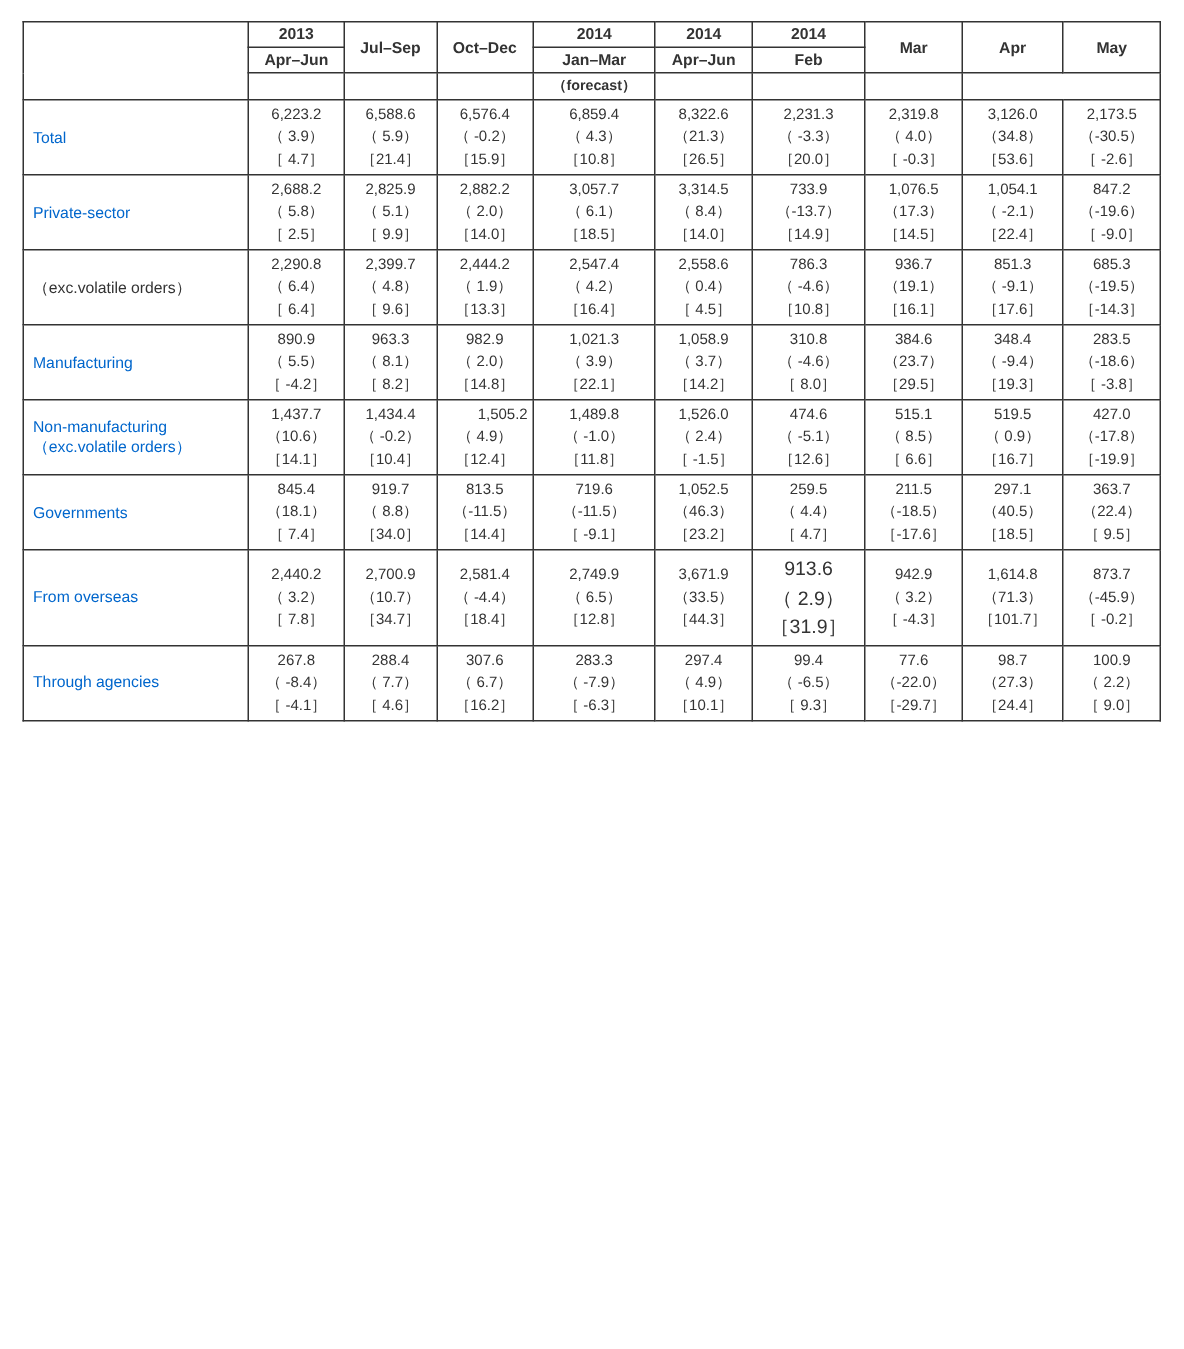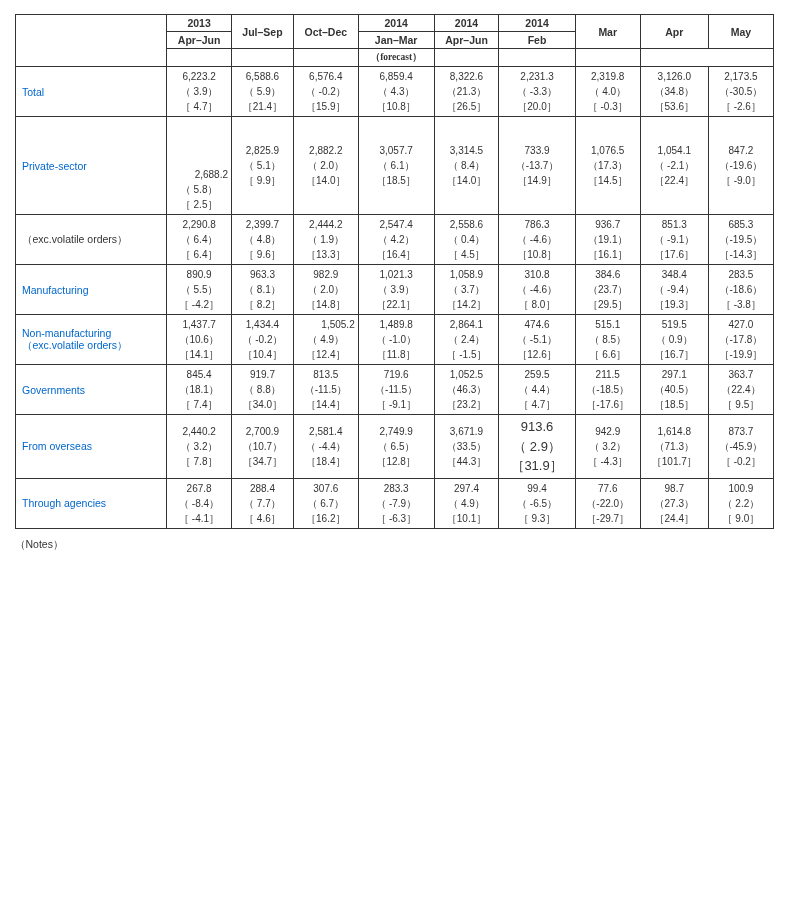--- a/index.html
+++ b/index.html
@@ -90,42 +90,42 @@
     <tr class="header-group">
       <th>Apr–Jun</th>
       <th>Jan–Mar</th>
       <th>Apr–Jun</th>
       <th>Feb</th>
     </tr>
     <tr class="header-group">
       <th></th>
       <th></th>
       <th></th>
-      <th style="font-size:9.5px;font-family:Liberation Serif, serif;">（forecast）</th>
+      <th style="font-size:9.5px;">（forecast）</th>
       <th></th>
       <th></th>
       <th></th>
     </tr>
   </thead>
   <tbody id="table-body">
   <tr>
         <td class="row-label">Total</td>
         <td class="data-cell" style="line-height: 1.5; font-size: 10px;"><span style="display: block; text-align: center;">6,223.2</span><span style="display: block; text-align: center;">（ 3.9）</span><span style="display: block; text-align: center;">［ 4.7］</span></td>
         <td class="data-cell" style="line-height: 1.5; font-size: 10px;"><span style="display: block; text-align: center;">6,588.6</span><span style="display: block; text-align: center;">（ 5.9）</span><span style="display: block; text-align: center;">［21.4］</span></td>
         <td class="data-cell" style="line-height: 1.5; font-size: 10px;"><span style="display: block; text-align: center;">6,576.4</span><span style="display: block; text-align: center;">（ -0.2）</span><span style="display: block; text-align: center;">［15.9］</span></td>
         <td class="data-cell" style="line-height: 1.5; font-size: 10px;"><span style="display: block; text-align: center;">6,859.4</span><span style="display: block; text-align: center;">（ 4.3）</span><span style="display: block; text-align: center;">［10.8］</span></td>
         <td class="data-cell" style="line-height: 1.5; font-size: 10px;"><span style="display: block; text-align: center;">8,322.6</span><span style="display: block; text-align: center;">（21.3）</span><span style="display: block; text-align: center;">［26.5］</span></td>
         <td class="data-cell" style="line-height: 1.5; font-size: 10px;"><span style="display: block; text-align: center;">2,231.3</span><span style="display: block; text-align: center;">（ -3.3）</span><span style="display: block; text-align: center;">［20.0］</span></td>
         <td class="data-cell" style="line-height: 1.5; font-size: 10px;"><span style="display: block; text-align: center;">2,319.8</span><span style="display: block; text-align: center;">（ 4.0）</span><span style="display: block; text-align: center;">［ -0.3］</span></td>
         <td class="data-cell" style="line-height: 1.5; font-size: 10px;"><span style="display: block; text-align: center;">3,126.0</span><span style="display: block; text-align: center;">（34.8）</span><span style="display: block; text-align: center;">［53.6］</span></td>
         <td class="data-cell" style="line-height: 1.5; font-size: 10px;"><span style="display: block; text-align: center;">2,173.5</span><span style="display: block; text-align: center;">（-30.5）</span><span style="display: block; text-align: center;">［ -2.6］</span></td>
       </tr>
       <tr style="border-top: 1.5px solid rgb(51, 51, 51);">
         <td class="row-label">Private-sector</td>
-        <td class="data-cell" style="line-height: 1.5; font-size: 10px;"><span style="display: block; text-align: right; margin-top: 48px;">2,688.2</span><span style="display: block; text-align: center;">（ 5.8）</span><span style="display: block; text-align: center;">［ 2.5］</span></td>
+        <td class="data-cell" style="line-height: 1.5; font-size: 10px;"><span style="display: block; text-align: center;">2,688.2</span><span style="display: block; text-align: center;">（ 5.8）</span><span style="display: block; text-align: center;">［ 2.5］</span></td>
         <td class="data-cell" style="line-height: 1.5; font-size: 10px;"><span style="display: block; text-align: center;">2,825.9</span><span style="display: block; text-align: center;">（ 5.1）</span><span style="display: block; text-align: center;">［ 9.9］</span></td>
         <td class="data-cell" style="line-height: 1.5; font-size: 10px;"><span style="display: block; text-align: center;">2,882.2</span><span style="display: block; text-align: center;">（ 2.0）</span><span style="display: block; text-align: center;">［14.0］</span></td>
         <td class="data-cell" style="line-height: 1.5; font-size: 10px;"><span style="display: block; text-align: center;">3,057.7</span><span style="display: block; text-align: center;">（ 6.1）</span><span style="display: block; text-align: center;">［18.5］</span></td>
         <td class="data-cell" style="line-height: 1.5; font-size: 10px;"><span style="display: block; text-align: center;">3,314.5</span><span style="display: block; text-align: center;">（ 8.4）</span><span style="display: block; text-align: center;">［14.0］</span></td>
         <td class="data-cell" style="line-height: 1.5; font-size: 10px;"><span style="display: block; text-align: center;">733.9</span><span style="display: block; text-align: center;">（-13.7）</span><span style="display: block; text-align: center;">［14.9］</span></td>
         <td class="data-cell" style="line-height: 1.5; font-size: 10px;"><span style="display: block; text-align: center;">1,076.5</span><span style="display: block; text-align: center;">（17.3）</span><span style="display: block; text-align: center;">［14.5］</span></td>
         <td class="data-cell" style="line-height: 1.5; font-size: 10px;"><span style="display: block; text-align: center;">1,054.1</span><span style="display: block; text-align: center;">（ -2.1）</span><span style="display: block; text-align: center;">［22.4］</span></td>
         <td class="data-cell" style="line-height: 1.5; font-size: 10px;"><span style="display: block; text-align: center;">847.2</span><span style="display: block; text-align: center;">（-19.6）</span><span style="display: block; text-align: center;">［ -9.0］</span></td>
       </tr>
       <tr>
@@ -151,21 +151,21 @@
         <td class="data-cell" style="line-height: 1.5; font-size: 10px;"><span style="display: block; text-align: center;">384.6</span><span style="display: block; text-align: center;">（23.7）</span><span style="display: block; text-align: center;">［29.5］</span></td>
         <td class="data-cell" style="line-height: 1.5; font-size: 10px;"><span style="display: block; text-align: center;">348.4</span><span style="display: block; text-align: center;">（ -9.4）</span><span style="display: block; text-align: center;">［19.3］</span></td>
         <td class="data-cell" style="line-height: 1.5; font-size: 10px;"><span style="display: block; text-align: center;">283.5</span><span style="display: block; text-align: center;">（-18.6）</span><span style="display: block; text-align: center;">［ -3.8］</span></td>
       </tr>
       <tr>
         <td class="row-label">Non-manufacturing<br>（exc.volatile orders）</td>
         <td class="data-cell" style="line-height: 1.5; font-size: 10px;"><span style="display: block; text-align: center;">1,437.7</span><span style="display: block; text-align: center;">（10.6）</span><span style="display: block; text-align: center;">［14.1］</span></td>
         <td class="data-cell" style="line-height: 1.5; font-size: 10px;"><span style="display: block; text-align: center;">1,434.4</span><span style="display: block; text-align: center;">（ -0.2）</span><span style="display: block; text-align: center;">［10.4］</span></td>
         <td class="data-cell" style="line-height: 1.5; font-size: 10px;"><span style="display: block; text-align: right;">1,505.2</span><span style="display: block; text-align: center;">（ 4.9）</span><span style="display: block; text-align: center;">［12.4］</span></td>
         <td class="data-cell" style="line-height: 1.5; font-size: 10px;"><span style="display: block; text-align: center;">1,489.8</span><span style="display: block; text-align: center;">（ -1.0）</span><span style="display: block; text-align: center;">［11.8］</span></td>
-        <td class="data-cell" style="line-height: 1.5; font-size: 10px;"><span style="display: block; text-align: center;">2,864.1</span><span style="display: block; text-align: center;">（ 2.4）</span><span style="display: block; text-align: center;">［ -1.5］</span></td>
+        <td class="data-cell" style="line-height: 1.5; font-size: 10px;"><span style="display: block; text-align: center;">1,526.0</span><span style="display: block; text-align: center;">（ 2.4）</span><span style="display: block; text-align: center;">［ -1.5］</span></td>
         <td class="data-cell" style="line-height: 1.5; font-size: 10px;"><span style="display: block; text-align: center;">474.6</span><span style="display: block; text-align: center;">（ -5.1）</span><span style="display: block; text-align: center;">［12.6］</span></td>
         <td class="data-cell" style="line-height: 1.5; font-size: 10px;"><span style="display: block; text-align: center;">515.1</span><span style="display: block; text-align: center;">（ 8.5）</span><span style="display: block; text-align: center;">［ 6.6］</span></td>
         <td class="data-cell" style="line-height: 1.5; font-size: 10px;"><span style="display: block; text-align: center;">519.5</span><span style="display: block; text-align: center;">（ 0.9）</span><span style="display: block; text-align: center;">［16.7］</span></td>
         <td class="data-cell" style="line-height: 1.5; font-size: 10px;"><span style="display: block; text-align: center;">427.0</span><span style="display: block; text-align: center;">（-17.8）</span><span style="display: block; text-align: center;">［-19.9］</span></td>
       </tr>
       <tr style="border-top: 1.5px solid rgb(51, 51, 51);">
         <td class="row-label">Governments</td>
         <td class="data-cell" style="line-height: 1.5; font-size: 10px;"><span style="display: block; text-align: center;">845.4</span><span style="display: block; text-align: center;">（18.1）</span><span style="display: block; text-align: center;">［ 7.4］</span></td>
         <td class="data-cell" style="line-height: 1.5; font-size: 10px;"><span style="display: block; text-align: center;">919.7</span><span style="display: block; text-align: center;">（ 8.8）</span><span style="display: block; text-align: center;">［34.0］</span></td>
         <td class="data-cell" style="line-height: 1.5; font-size: 10px;"><span style="display: block; text-align: center;">813.5</span><span style="display: block; text-align: center;">（-11.5）</span><span style="display: block; text-align: center;">［14.4］</span></td>
@@ -197,14 +197,13 @@
         <td class="data-cell" style="line-height: 1.5; font-size: 10px;"><span style="display: block; text-align: center;">297.4</span><span style="display: block; text-align: center;">（ 4.9）</span><span style="display: block; text-align: center;">［10.1］</span></td>
         <td class="data-cell" style="line-height: 1.5; font-size: 10px;"><span style="display: block; text-align: center;">99.4</span><span style="display: block; text-align: center;">（ -6.5）</span><span style="display: block; text-align: center;">［ 9.3］</span></td>
         <td class="data-cell" style="line-height: 1.5; font-size: 10px;"><span style="display: block; text-align: center;">77.6</span><span style="display: block; text-align: center;">（-22.0）</span><span style="display: block; text-align: center;">［-29.7］</span></td>
         <td class="data-cell" style="line-height: 1.5; font-size: 10px;"><span style="display: block; text-align: center;">98.7</span><span style="display: block; text-align: center;">（27.3）</span><span style="display: block; text-align: center;">［24.4］</span></td>
         <td class="data-cell" style="line-height: 1.5; font-size: 10px;"><span style="display: block; text-align: center;">100.9</span><span style="display: block; text-align: center;">（ 2.2）</span><span style="display: block; text-align: center;">［ 9.0］</span></td>
       </tr>
     </tbody>
 </table>
 
 <div class="notes">
-  <p>（Notes）</p>
 </div>
 
 </body></html>

